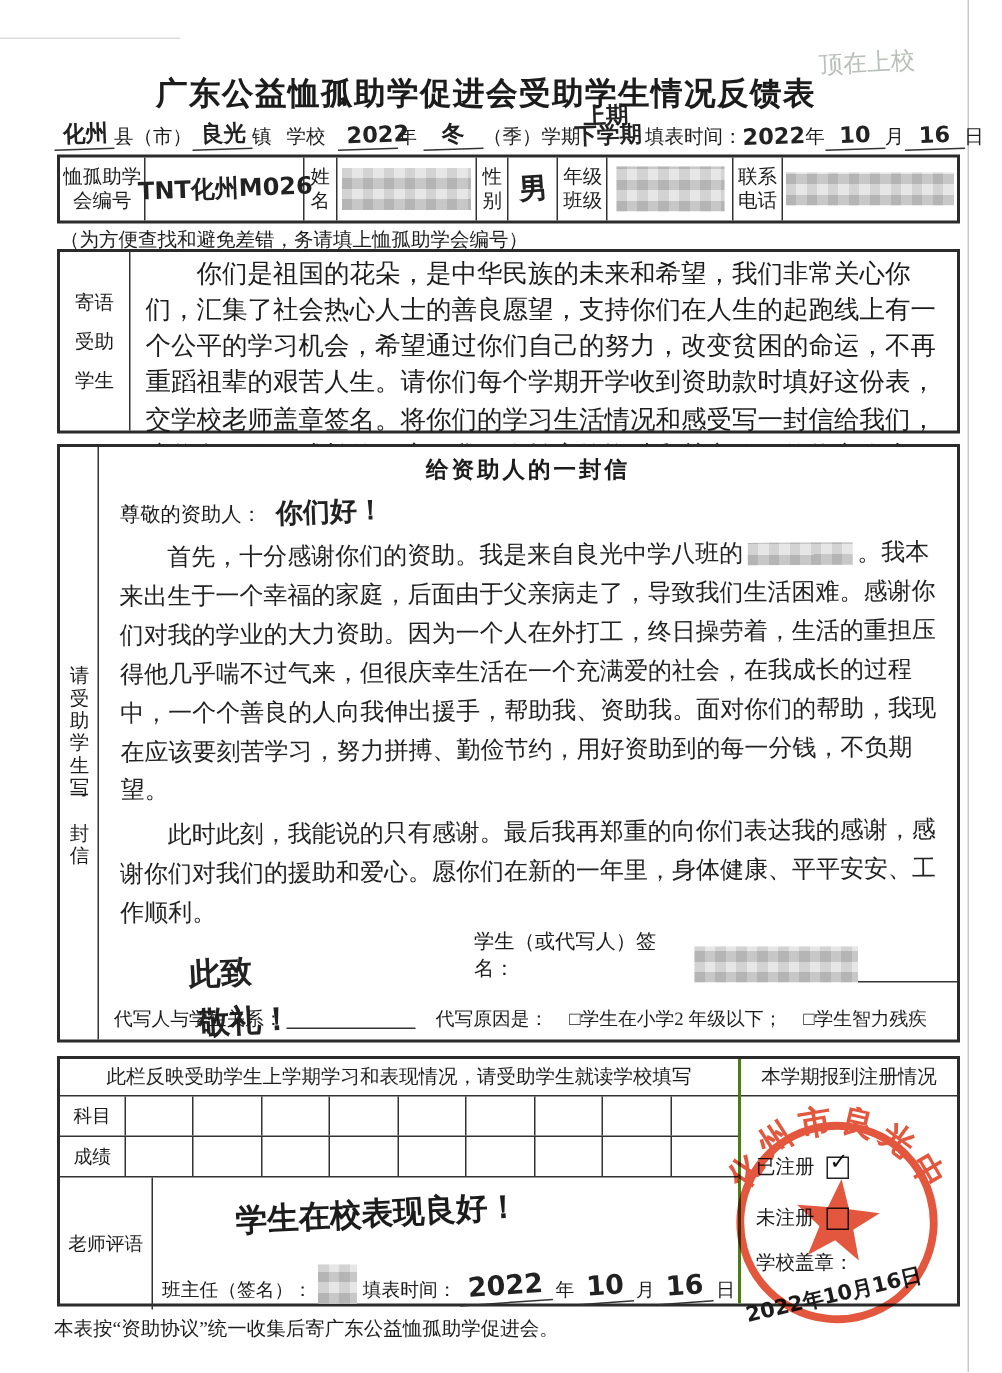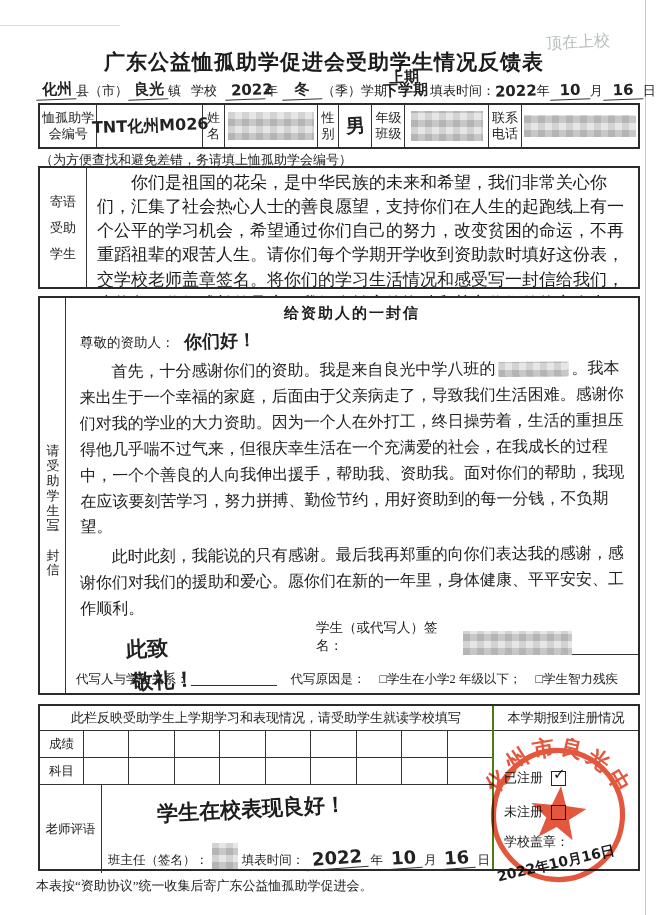--- a/index.html
+++ b/index.html
@@ -214,33 +214,33 @@
       </div>
     </div>
   </div>
 
   <div class="box t4">
     <div class="t4-left">
       <div class="t4-h">此栏反映受助学生上学期学习和表现情况，请受助学生就读学校填写</div>
       <div class="grid-rows">
         <div class="sub-rows">
           <div class="sub-row">
-            <div class="rl">成绩</div>
+            <div class="rl">科目</div>
             <div class="ec"></div>
               <div class="ec"></div>
               <div class="ec"></div>
               <div class="ec"></div>
               <div class="ec"></div>
               <div class="ec"></div>
               <div class="ec"></div>
               <div class="ec"></div>
               <div class="ec"></div>
           </div>
           <div class="sub-row">
-            <div class="rl">科目</div>
+            <div class="rl">成绩</div>
             <div class="ec"></div>
               <div class="ec"></div>
               <div class="ec"></div>
               <div class="ec"></div>
               <div class="ec"></div>
               <div class="ec"></div>
               <div class="ec"></div>
               <div class="ec"></div>
               <div class="ec"></div>
           </div>

